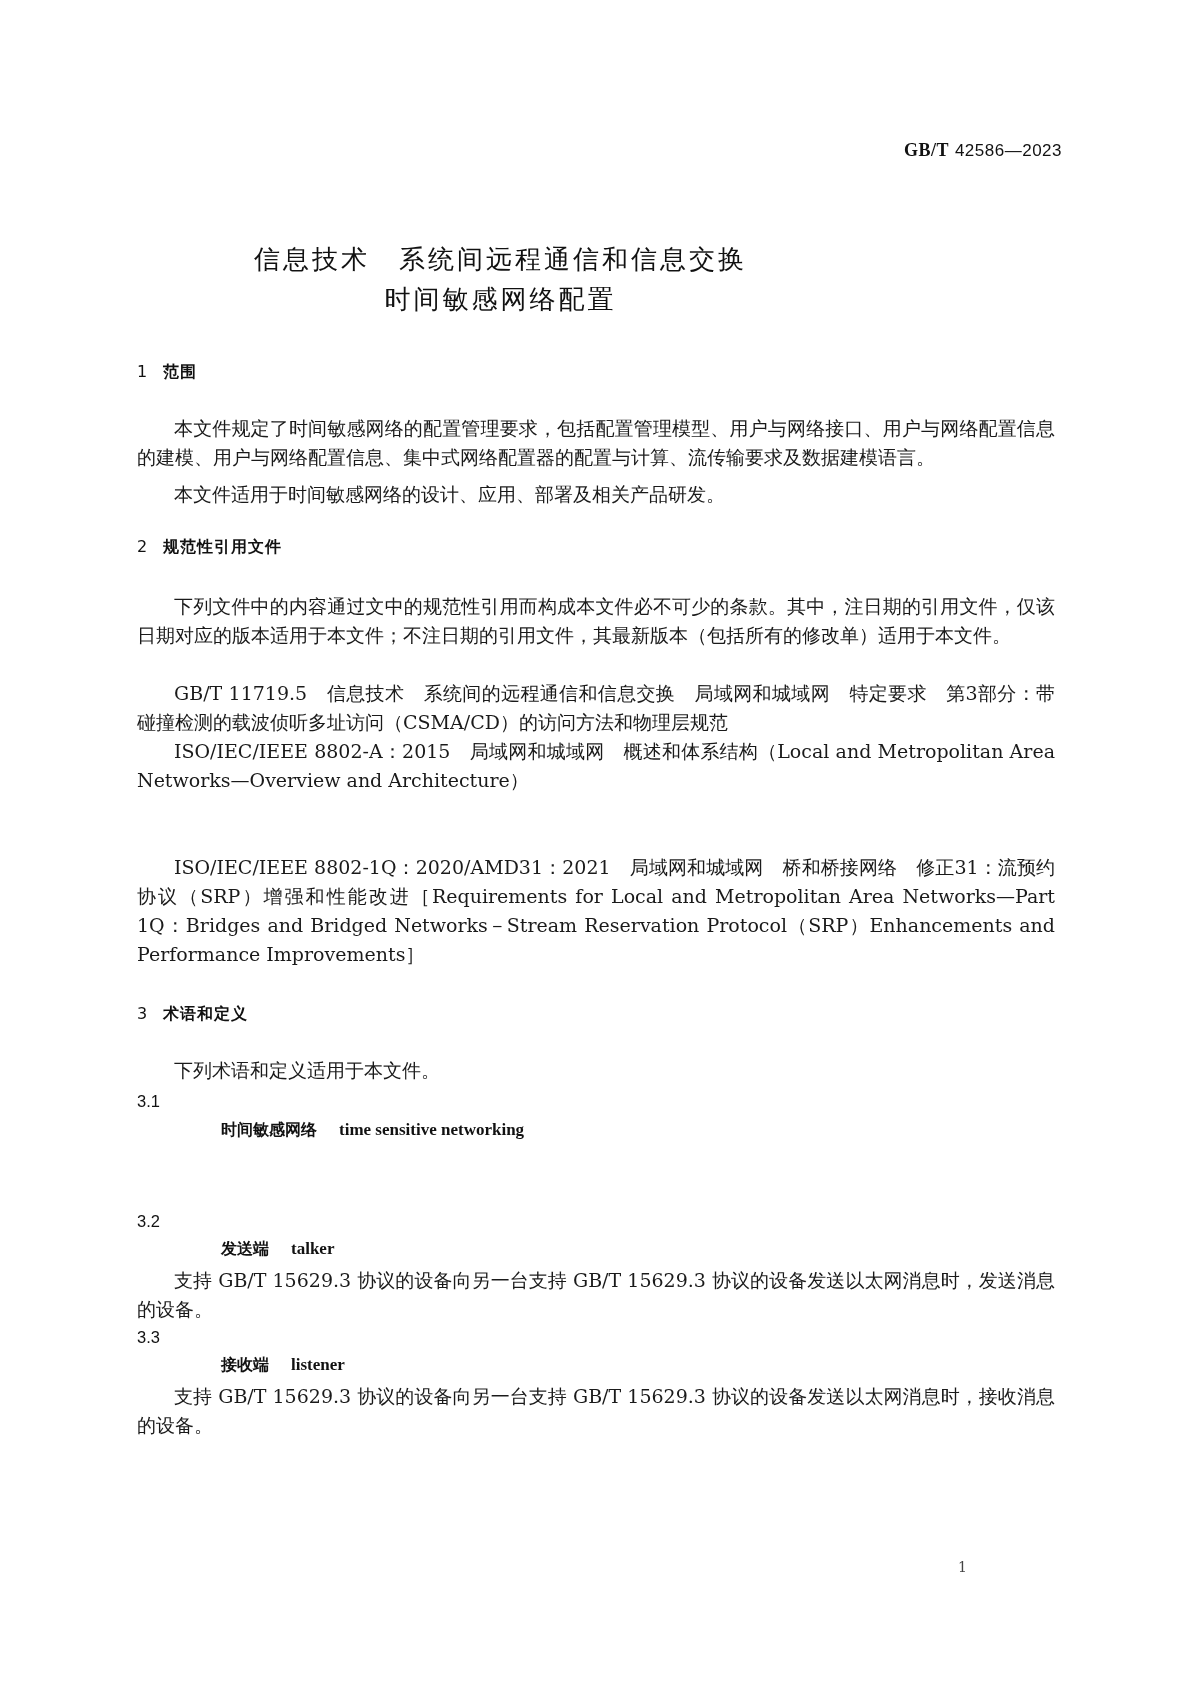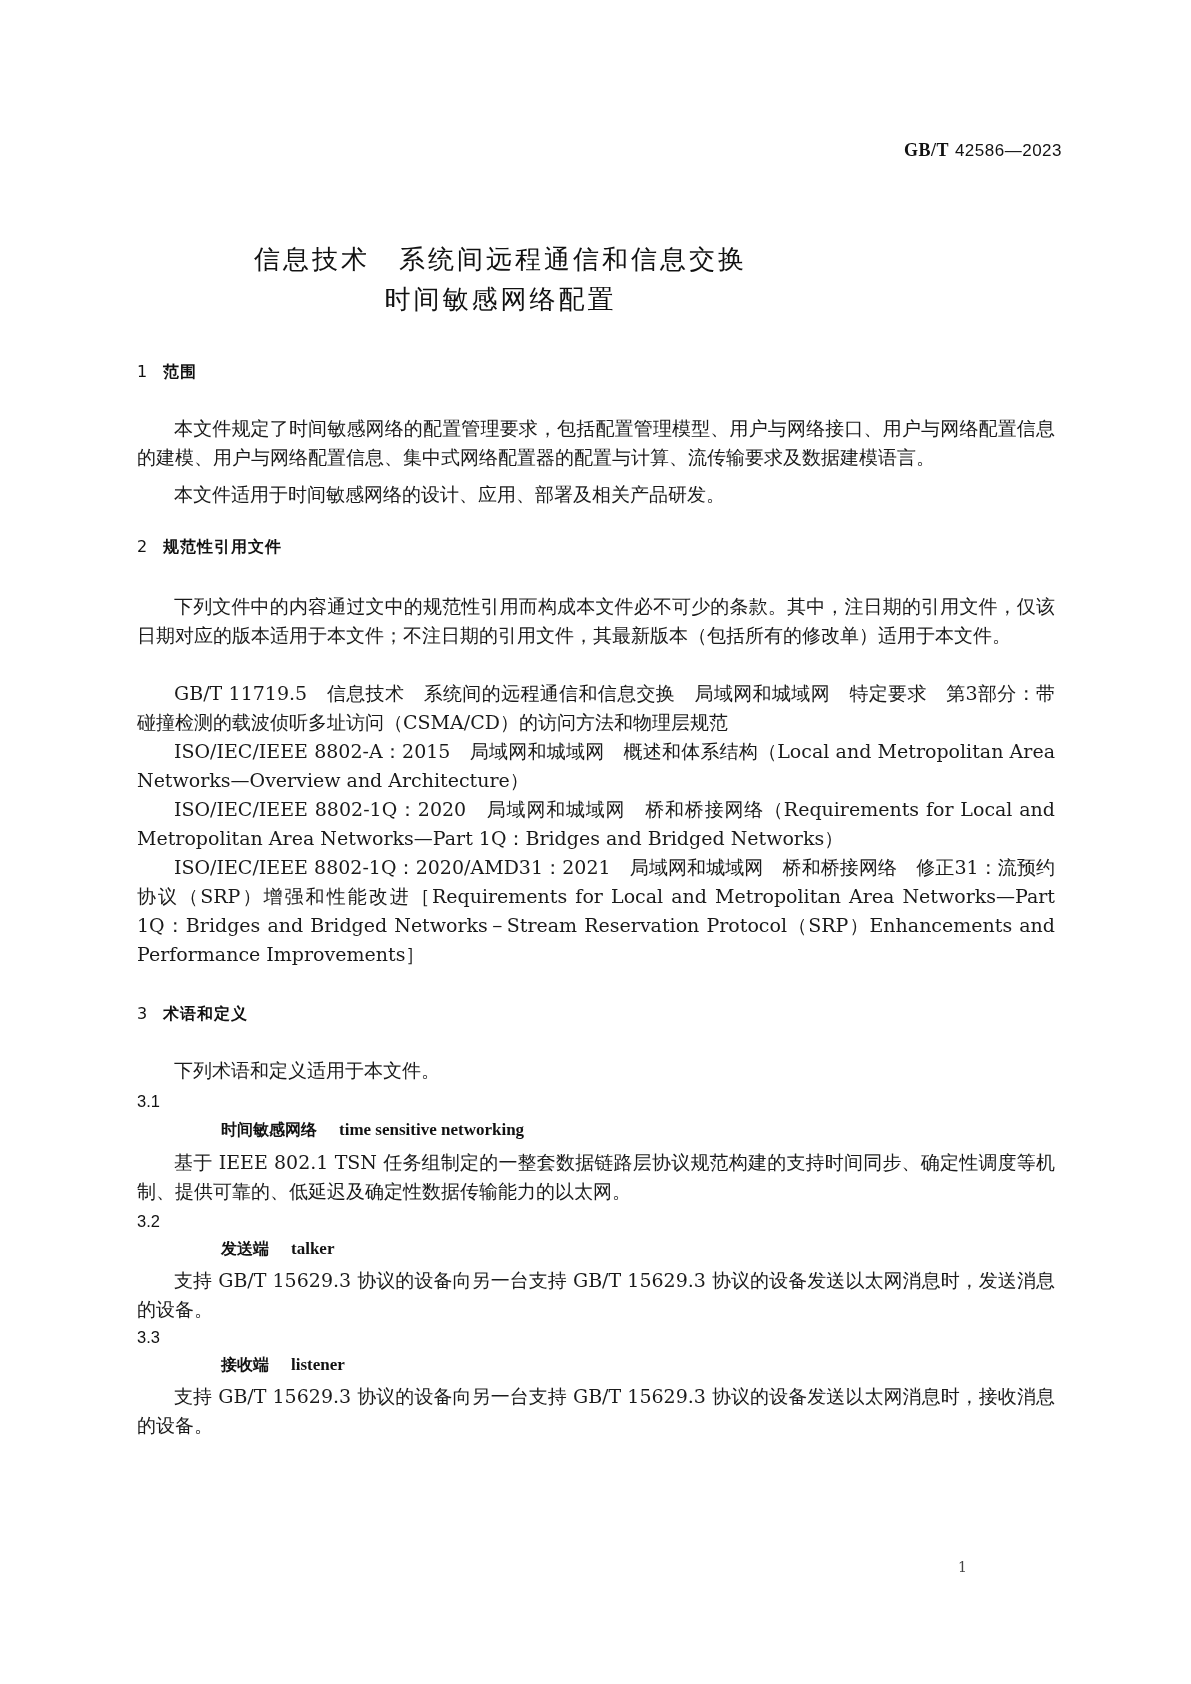--- a/index.html
+++ b/index.html
@@ -65,33 +65,31 @@
   </div>
   <div class="para indent" style="top:414px;">本文件规定了时间敏感网络的配置管理要求，包括配置管理模型、用户与网络接口、用户与网络配置信息的建模、用户与网络配置信息、集中式网络配置器的配置与计算、流传输要求及数据建模语言。</div>
   <div class="para indent" style="top:480px;">本文件适用于时间敏感网络的设计、应用、部署及相关产品研发。</div>
 
   <div class="heading" style="top:537px;">
     <span class="no">2</span><span>规范性引用文件</span>
   </div>
   <div class="para indent" style="top:592px;">下列文件中的内容通过文中的规范性引用而构成本文件必不可少的条款。其中，注日期的引用文件，仅该日期对应的版本适用于本文件；不注日期的引用文件，其最新版本（包括所有的修改单）适用于本文件。</div>
   <div class="para indent" style="top:679px;">GB/T 11719.5　信息技术　系统间的远程通信和信息交换　局域网和城域网　特定要求　第3部分：带碰撞检测的载波侦听多址访问（CSMA/CD）的访问方法和物理层规范</div>
   <div class="para indent" style="top:737px;">ISO/IEC/IEEE 8802-A：2015　局域网和城域网　概述和体系结构（Local and Metropolitan Area Networks—Overview and Architecture）</div>
-  <div class="para indent" style="top:795px;">ISO/IEC/IEEE 8802-1Q：2020　局域网和城域网　桥和桥接网络（Requirements for Local and Metropolitan Area Networks—Part 1Q：Bridges and Bridged Networks）</div>
   <div class="para indent" style="top:853px;">ISO/IEC/IEEE 8802-1Q：2020/AMD31：2021　局域网和城域网　桥和桥接网络　修正31：流预约协议（SRP）增强和性能改进［Requirements for Local and Metropolitan Area Networks—Part 1Q：Bridges and Bridged Networks－Stream Reservation Protocol（SRP）Enhancements and Performance Improvements］</div>
 
   <div class="heading" style="top:1004px;">
     <span class="no">3</span><span>术语和定义</span>
   </div>
   <div class="para indent" style="top:1056px;">下列术语和定义适用于本文件。</div>
 
   <div class="clause-no" style="top:1092px;">3.1</div>
   <div class="term" style="top:1120px;">
     <span>时间敏感网络</span><span class="en">time sensitive networking</span>
   </div>
-  <div class="para indent" style="top:1148px;">基于 IEEE 802.1 TSN 任务组制定的一整套数据链路层协议规范构建的支持时间同步、确定性调度等机制、提供可靠的、低延迟及确定性数据传输能力的以太网。</div>
 
   <div class="clause-no" style="top:1212px;">3.2</div>
   <div class="term" style="top:1239px;">
     <span>发送端</span><span class="en">talker</span>
   </div>
   <div class="para indent" style="top:1266px;">支持 GB/T 15629.3 协议的设备向另一台支持 GB/T 15629.3 协议的设备发送以太网消息时，发送消息的设备。</div>
 
   <div class="clause-no" style="top:1328px;">3.3</div>
   <div class="term" style="top:1355px;">
     <span>接收端</span><span class="en">listener</span>

